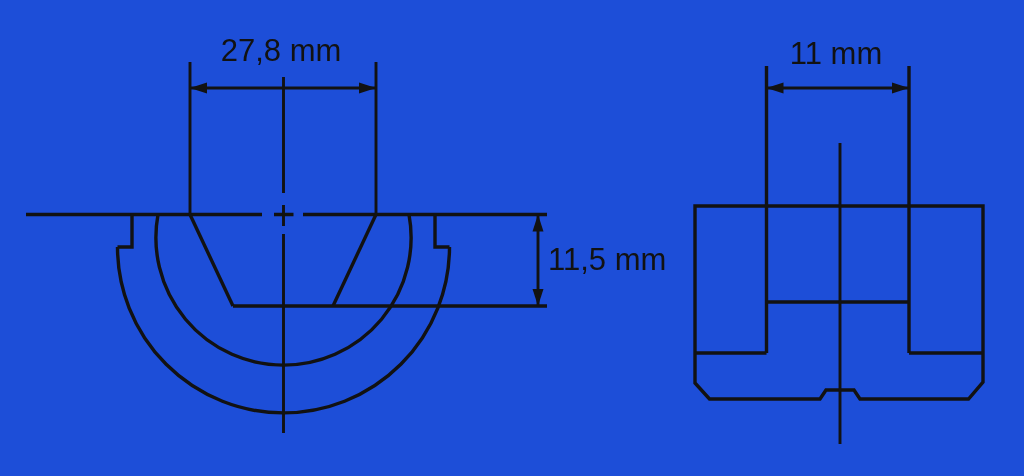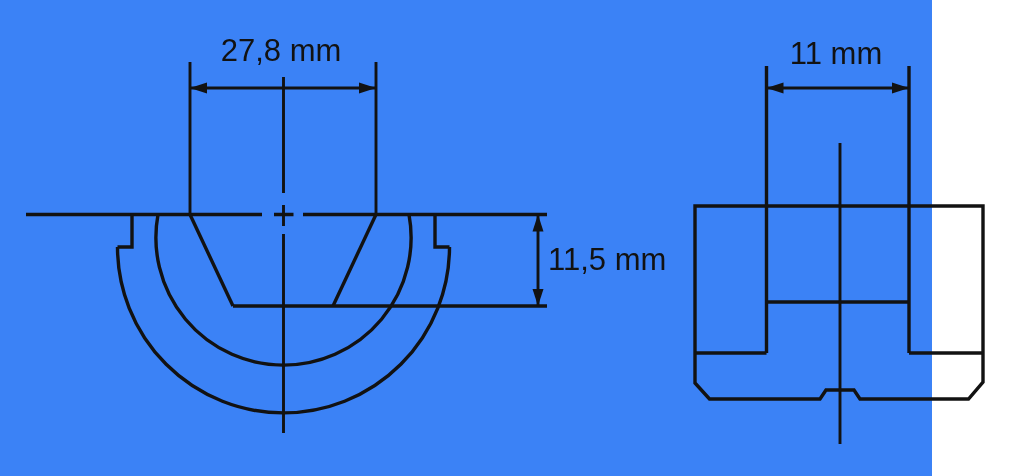--- a/index.html
+++ b/index.html
@@ -6,23 +6,23 @@
     margin: 0;
     padding: 0;
     background: #ffffff;
     width: 1024px;
     height: 476px;
     overflow: hidden;
     font-family: "Liberation Sans", sans-serif;
   }
   .drawing-wrap {
     position: relative;
-    width: 932px;
+    width: 1024px;
     height: 476px;
-    background: #3b82f6;
+    background: #1d4ed8;
   }
   svg { display: block; }
   .objline {
     fill: none;
     stroke: #121212;
     stroke-width: 3.4;
     stroke-linecap: butt;
     stroke-linejoin: miter;
   }
   .thinline {

